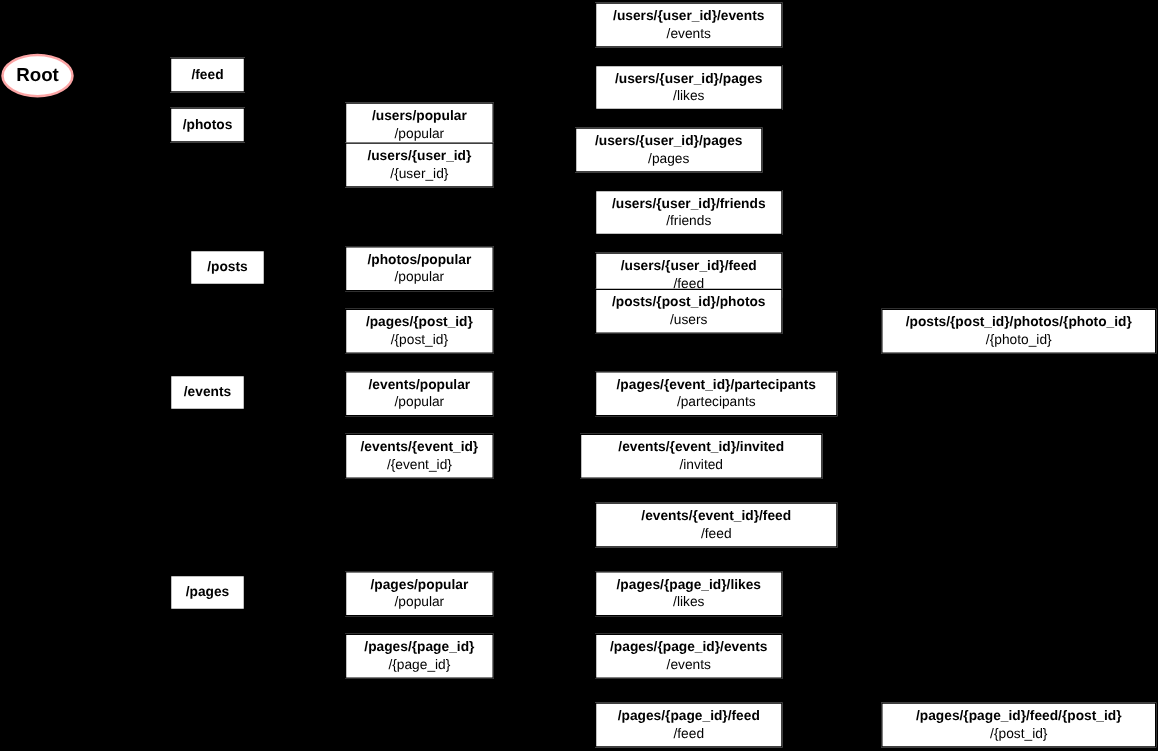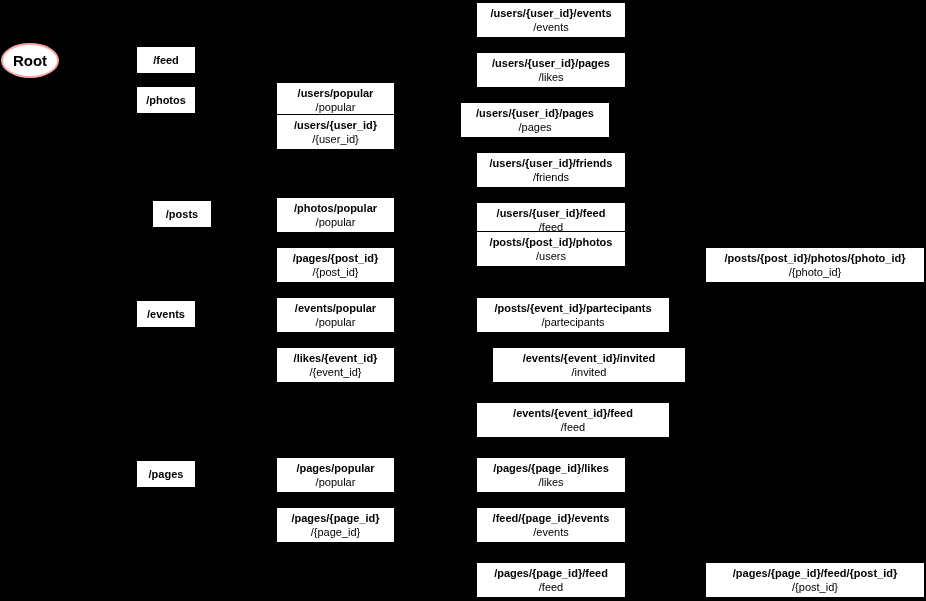--- a/index.html
+++ b/index.html
@@ -99,21 +99,21 @@
   </div>
   <div class="node double" style="left:276px;top:247px;width:119px;height:36px">
     <span class="title">/pages/{post_id}</span>
     <span class="sub">/{post_id}</span>
   </div>
   <div class="node double" style="left:276px;top:297px;width:119px;height:36px">
     <span class="title">/events/popular</span>
     <span class="sub">/popular</span>
   </div>
   <div class="node double" style="left:276px;top:347px;width:119px;height:36px">
-    <span class="title">/likes/{event_id}</span>
+    <span class="title">/events/{event_id}</span>
     <span class="sub">/{event_id}</span>
   </div>
   <div class="node double" style="left:276px;top:457px;width:119px;height:36px">
     <span class="title">/pages/popular</span>
     <span class="sub">/popular</span>
   </div>
   <div class="node double" style="left:276px;top:507px;width:119px;height:36px">
     <span class="title">/pages/{page_id}</span>
     <span class="sub">/{page_id}</span>
   </div>
@@ -136,37 +136,37 @@
   </div>
   <div class="node double" style="left:476px;top:202px;width:150px;height:36px">
     <span class="title">/users/{user_id}/feed</span>
     <span class="sub">/feed</span>
   </div>
   <div class="node double" style="left:476px;top:231px;width:150px;height:36px">
     <span class="title">/posts/{post_id}/photos</span>
     <span class="sub">/users</span>
   </div>
   <div class="node double" style="left:476px;top:297px;width:194px;height:36px">
-    <span class="title">/posts/{event_id}/partecipants</span>
+    <span class="title">/pages/{event_id}/partecipants</span>
     <span class="sub">/partecipants</span>
   </div>
-  <div class="node double" style="left:492px;top:347px;width:194px;height:36px">
+  <div class="node double" style="left:464px;top:347px;width:194px;height:36px">
     <span class="title">/events/{event_id}/invited</span>
     <span class="sub">/invited</span>
   </div>
   <div class="node double" style="left:476px;top:402px;width:194px;height:36px">
     <span class="title">/events/{event_id}/feed</span>
     <span class="sub">/feed</span>
   </div>
   <div class="node double" style="left:476px;top:457px;width:150px;height:36px">
     <span class="title">/pages/{page_id}/likes</span>
     <span class="sub">/likes</span>
   </div>
   <div class="node double" style="left:476px;top:507px;width:150px;height:36px">
-    <span class="title">/feed/{page_id}/events</span>
+    <span class="title">/pages/{page_id}/events</span>
     <span class="sub">/events</span>
   </div>
   <div class="node double" style="left:476px;top:562px;width:150px;height:36px">
     <span class="title">/pages/{page_id}/feed</span>
     <span class="sub">/feed</span>
   </div>
 
   <div class="node double" style="left:705px;top:247px;width:220px;height:36px">
     <span class="title">/posts/{post_id}/photos/{photo_id}</span>
     <span class="sub">/{photo_id}</span>

